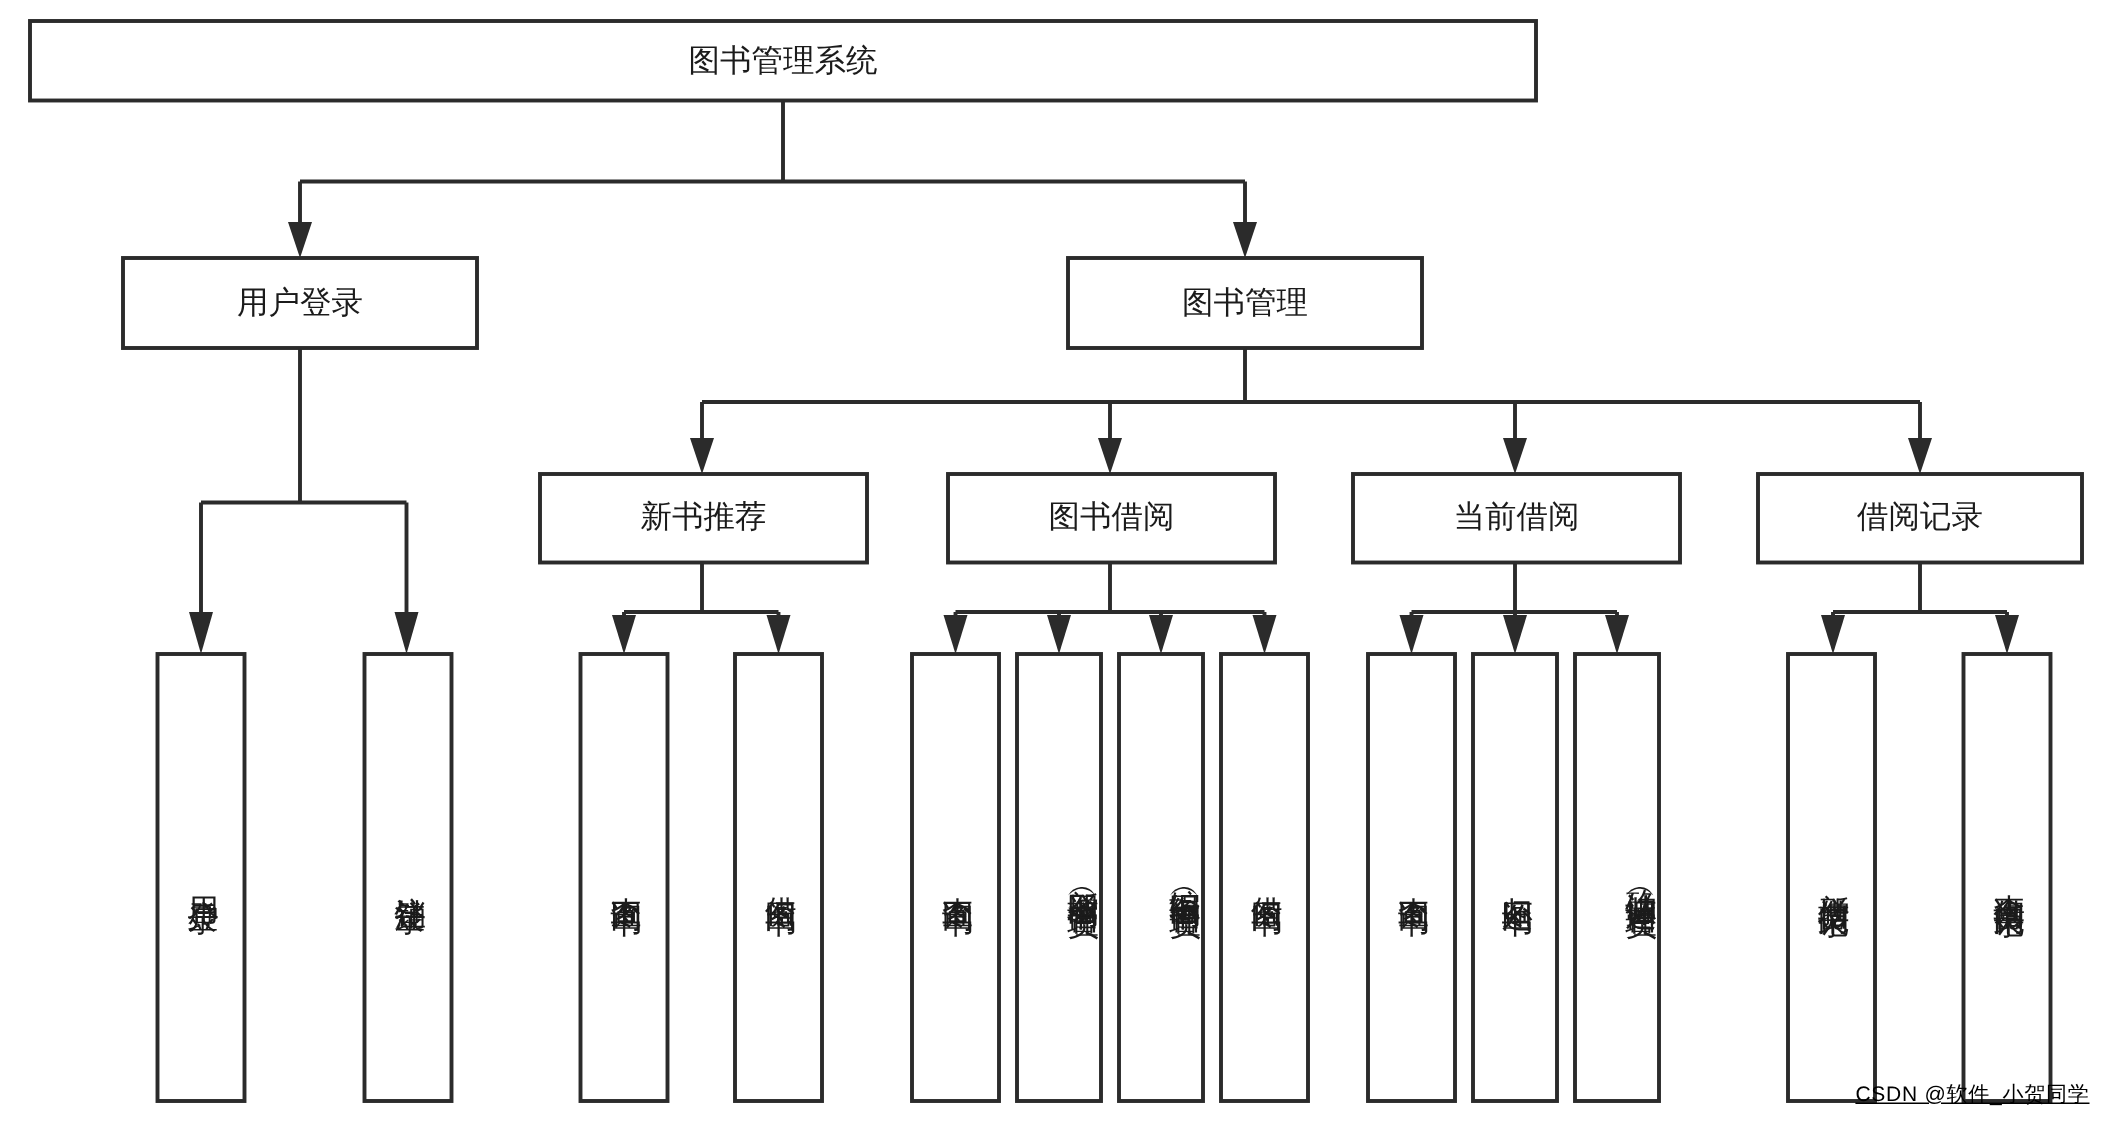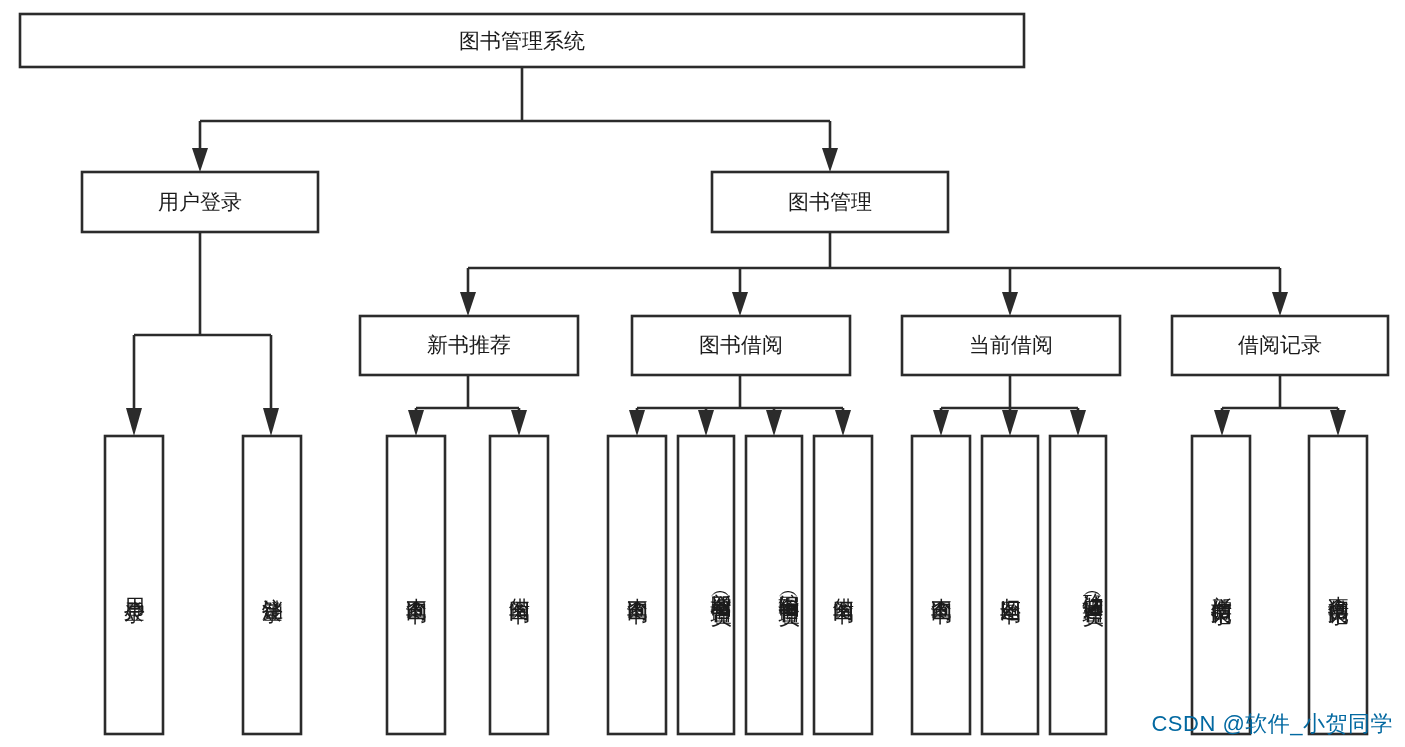--- a/index.html
+++ b/index.html
@@ -63,24 +63,25 @@
     letter-spacing: 2px;
     color: #1b1b1b;
     white-space: nowrap;
     pointer-events: none;
   }
   .watermark {
     position: absolute;
     right: 12px;
     bottom: 8px;
     font-family: "Liberation Sans", "DejaVu Sans", sans-serif;
-    font-size: 22px;
-    color: #0369a1;
+    font-size: 14px;
+    color: #000000;
     letter-spacing: 0.5px;
     white-space: nowrap;
+    text-decoration: underline;
   }
 </style>
 </head>
 <body>
 
 <div id="diagram-root">
 
   <svg id="flow-svg" viewBox="0 0 1405 747">
 
     <g>

